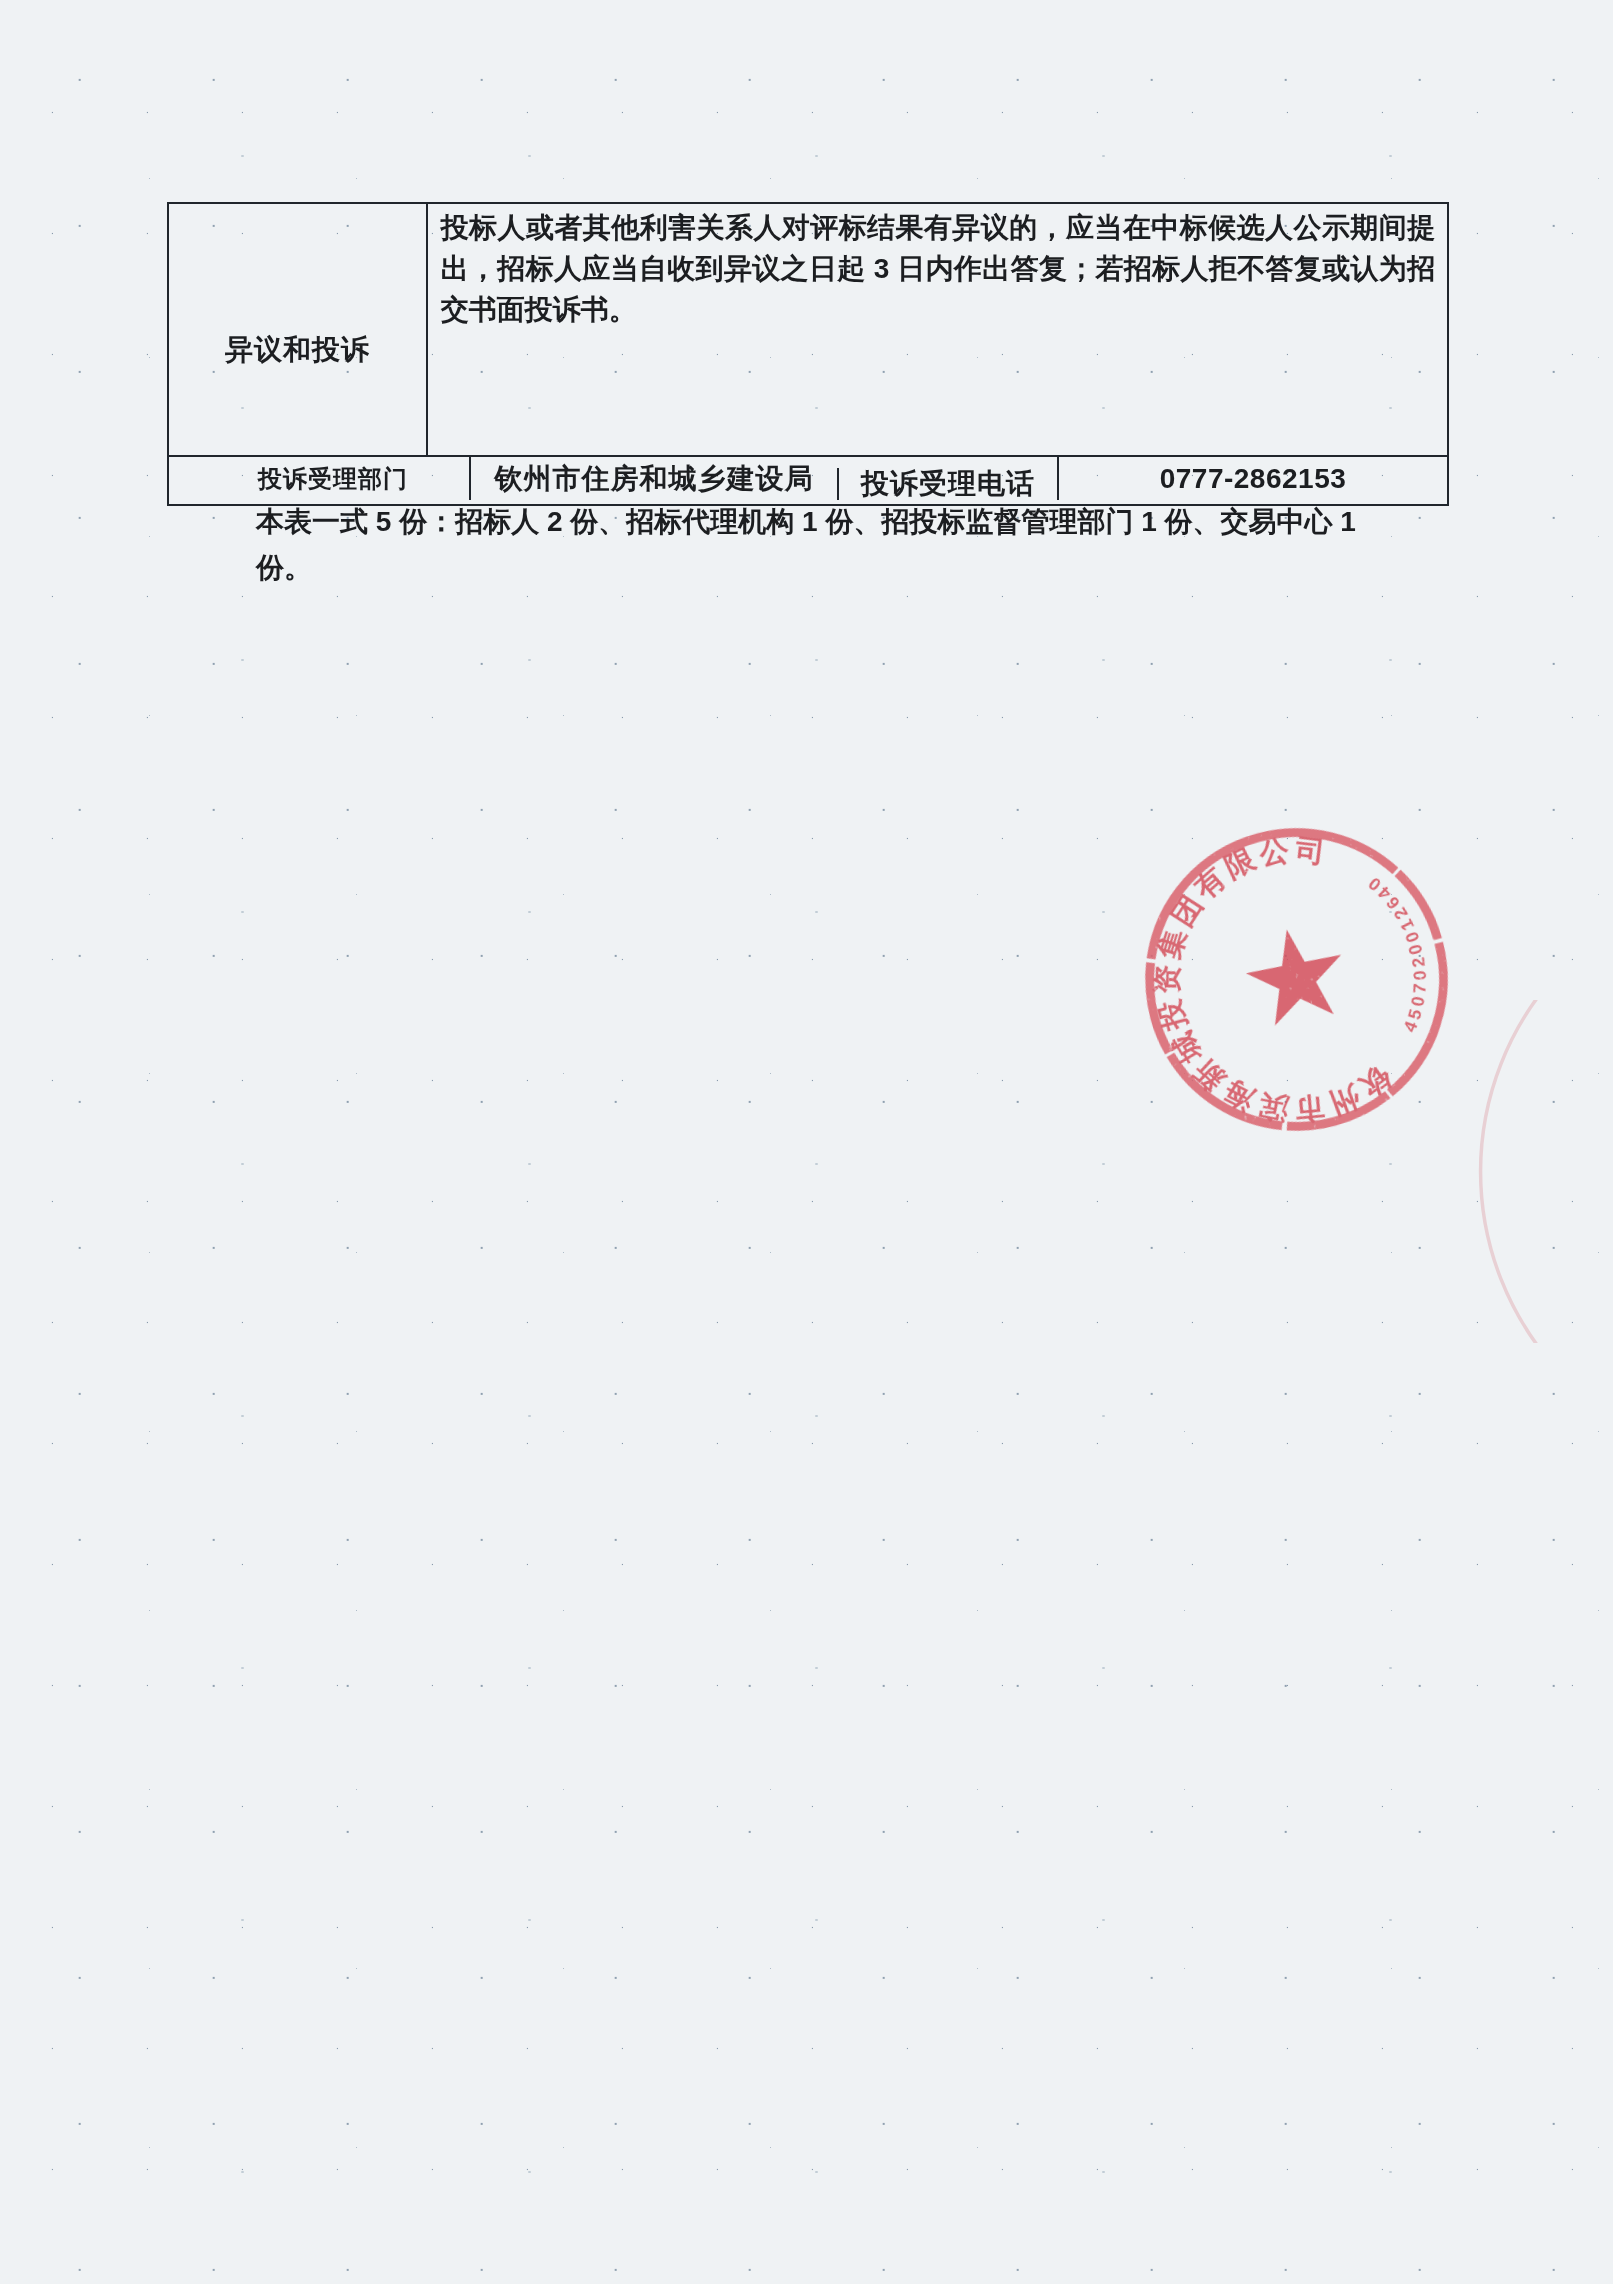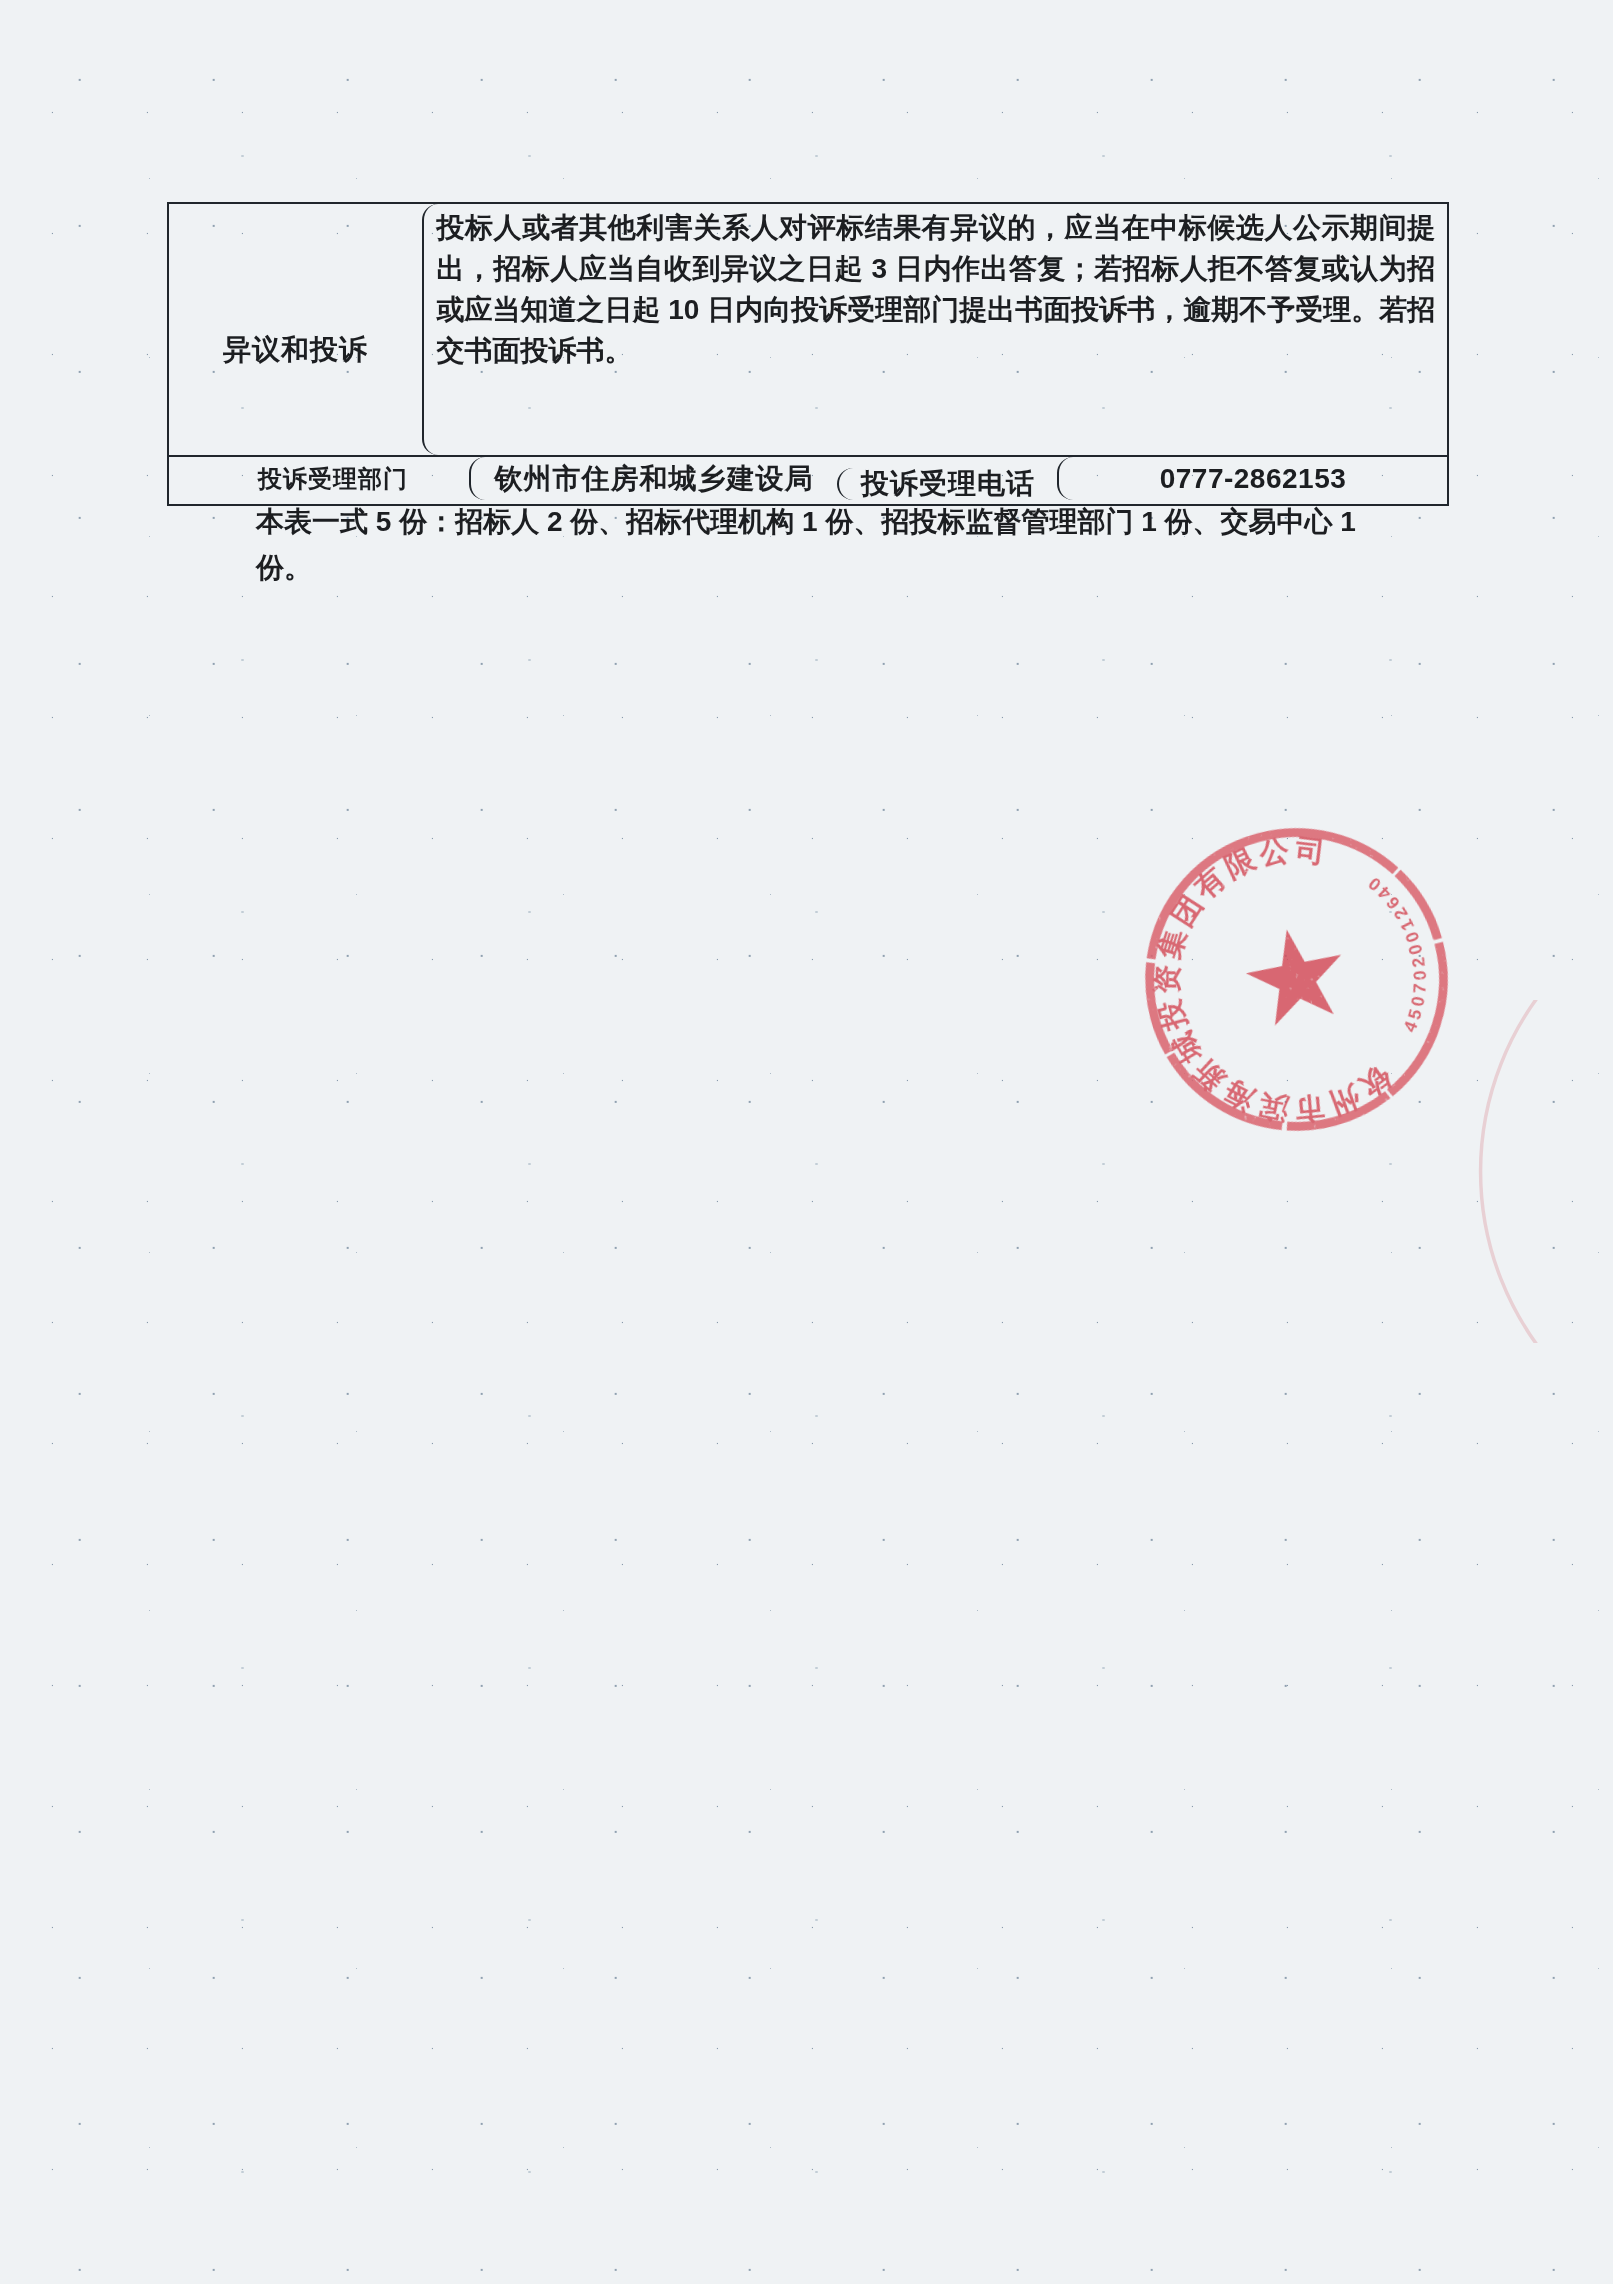--- a/index.html
+++ b/index.html
@@ -21,21 +21,21 @@
   }
   .doc-table{
     position:absolute;left:167px;top:202px;width:1282px;height:304px;
     border:2.9px solid #20262c;box-sizing:border-box;
     font-weight:700;
   }
   .trow{display:flex;box-sizing:border-box;}
   .trow.r1{height:253px;border-bottom:2.9px solid #20262c;}
   .trow.r2{height:43px;}
   .cell{box-sizing:border-box;display:flex;align-items:center;justify-content:center;}
-  .cell + .cell{border-left:2px solid #20262c;border-radius:16px;}
+  .cell + .cell{border-left:2px solid #20262c;}
   .c-label1{width:257px;font-size:28px;letter-spacing:1px;margin-top:40px;}
   .c-para{flex:1;display:block;padding:2.9px 11.8px 0 12.7px;}
   .c-dept-label{width:272px;font-size:24px;letter-spacing:1px;margin-left:28px;}
   .c-dept-value{width:368px;font-size:28px;letter-spacing:1px;}
   .c-phone-label{width:220px;font-size:28px;letter-spacing:1px;margin-top:11px;}
   .c-phone-value{flex:1;font-size:28px;letter-spacing:0.5px;font-family:"Liberation Sans",sans-serif;}
   .pline{
     font-size:28px;line-height:41px;white-space:nowrap;
     text-align:justify;text-align-last:justify;
   }
@@ -52,21 +52,20 @@
 <body>
 
 <div class="page">
 
   <div class="doc-table">
     <div class="trow r1">
       <div class="cell c-label1">异议和投诉</div>
       <div class="cell c-para">
         <div class="pline">投标人或者其他利害关系人对评标结果有异议的，应当在中标候选人公示期间提</div>
         <div class="pline">出，招标人应当自收到异议之日起 3 日内作出答复；若招标人拒不答复或认为招</div>
-        <div class="pline">或应当知道之日起 10 日内向投诉受理部门提出书面投诉书，逾期不予受理。若招</div>
         <div class="pline last">交书面投诉书。</div>
       </div>
     </div>
     <div class="trow r2">
       <div class="cell c-dept-label">投诉受理部门</div>
       <div class="cell c-dept-value">钦州市住房和城乡建设局</div>
       <div class="cell c-phone-label">投诉受理电话</div>
       <div class="cell c-phone-value">0777-2862153</div>
     </div>
   </div>

